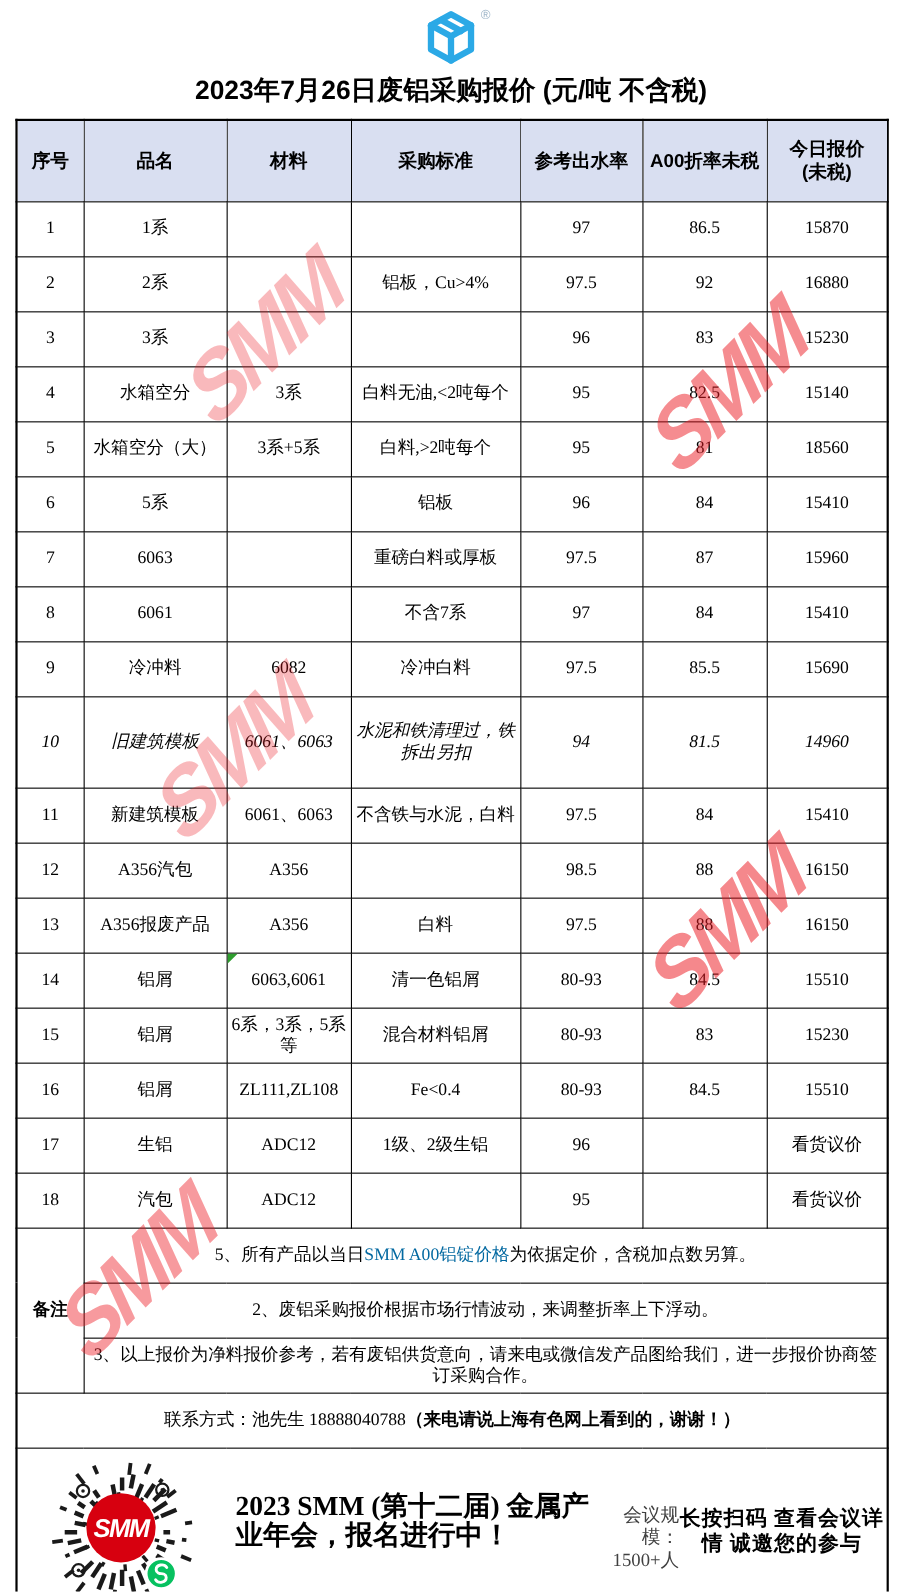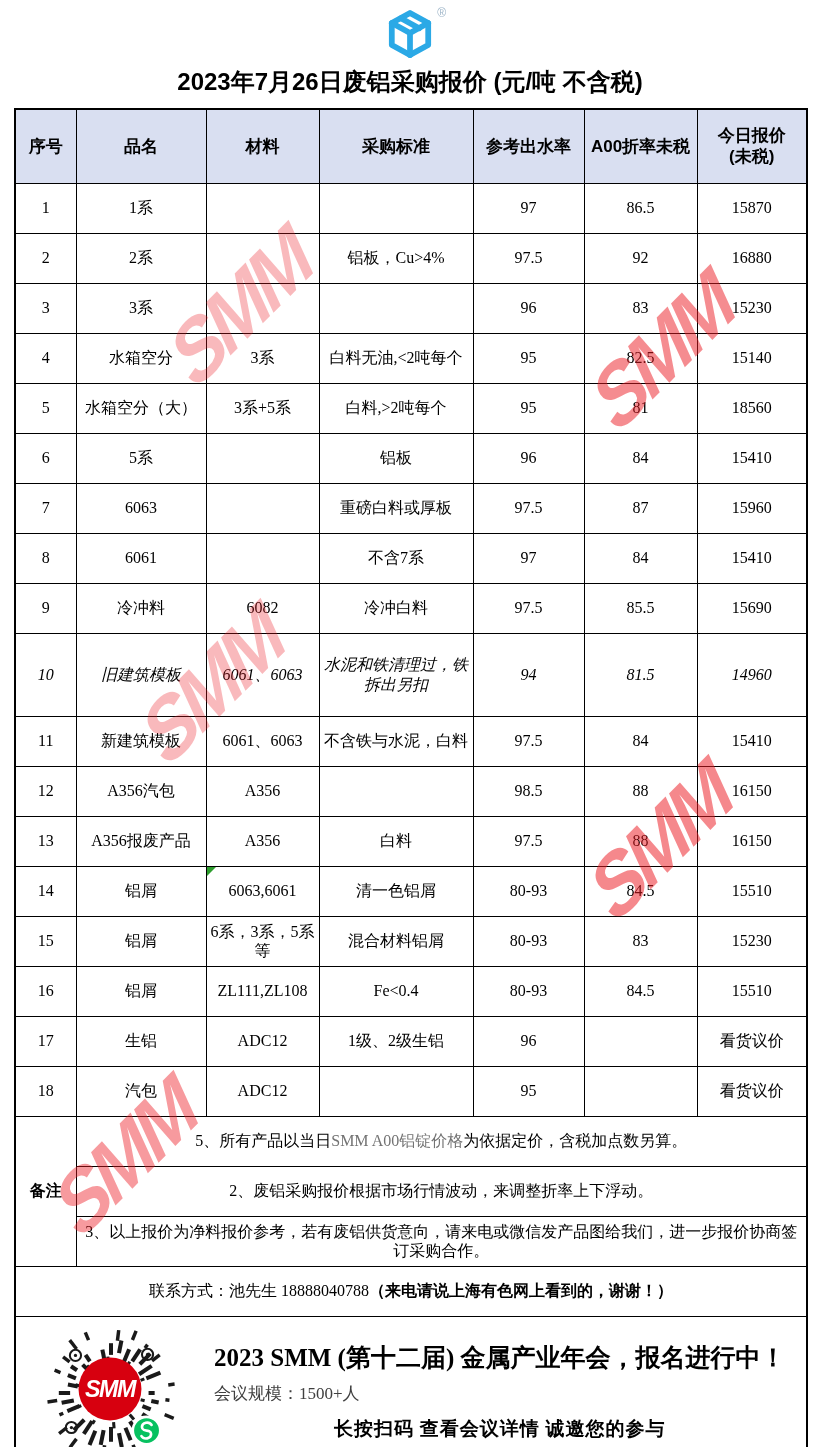--- a/index.html
+++ b/index.html
@@ -23,34 +23,34 @@
               font-family:"Liberation Sans","DejaVu Sans",sans-serif;line-height:1.25;}
   table.quote tbody tr{height:50px;}
   table.quote tbody td{font-size:16px;line-height:1.2;}
   .corner-marker{position:absolute;left:0;top:0;width:0;height:0;
               border-top:9px solid #2E9E2E;border-right:9px solid transparent;}
 
   
   tr.note-row{height:50px;}
   td.remark-label{font-size:17px;font-weight:bold;}
   td.note{text-align:left;padding:3px 10px;font-size:17px;line-height:1.25;}
-  .hl{color:#737373;}
+  .hl{color:#0369a1;}
 
   
   tr.contact-row{height:50px;margin-left:26px;}
   td.contact{text-align:left;padding:0 8px;font-size:17px;}
   .contact-bold{font-weight:bold;}
 
   
   td.banner-cell{height:152px;padding:0;}
   .banner{display:flex;align-items:center;height:152px;padding-left:26px;gap:36px;text-align:left;}
   .qr-box{width:134px;height:134px;flex:0 0 auto;}
-  .banner-text{display:flex;flex-direction:column;justify-content:center;}
+  .banner-text{display:flex;flex-direction:row;justify-content:center;}
   .banner-title{font-size:25px;font-weight:bold;line-height:1.1;}
-  .banner-scale{font-size:17px;color:#404040;margin-top:12px;}
+  .banner-scale{font-size:17px;color:#404040;margin-top:12px;text-align:right;}
   .banner-action{font-size:19px;font-weight:bold;margin-top:14px;letter-spacing:1px;text-align:center;}
 
   
   .wm{position:absolute;font-size:80px;font-weight:900;font-style:italic;letter-spacing:-6px;
       color:#ED1C24;pointer-events:none;z-index:5;white-space:nowrap;
       transform:translate(-50%,-50%) rotate(-45deg) skewX(-10deg);
       font-family:"Liberation Sans","DejaVu Sans",sans-serif;}
   .wm1{left:240px;top:308px;opacity:.30;}
   .wm2{left:662px;top:352px;opacity:.50;}
   .wm3{left:212px;top:686px;opacity:.30;}

